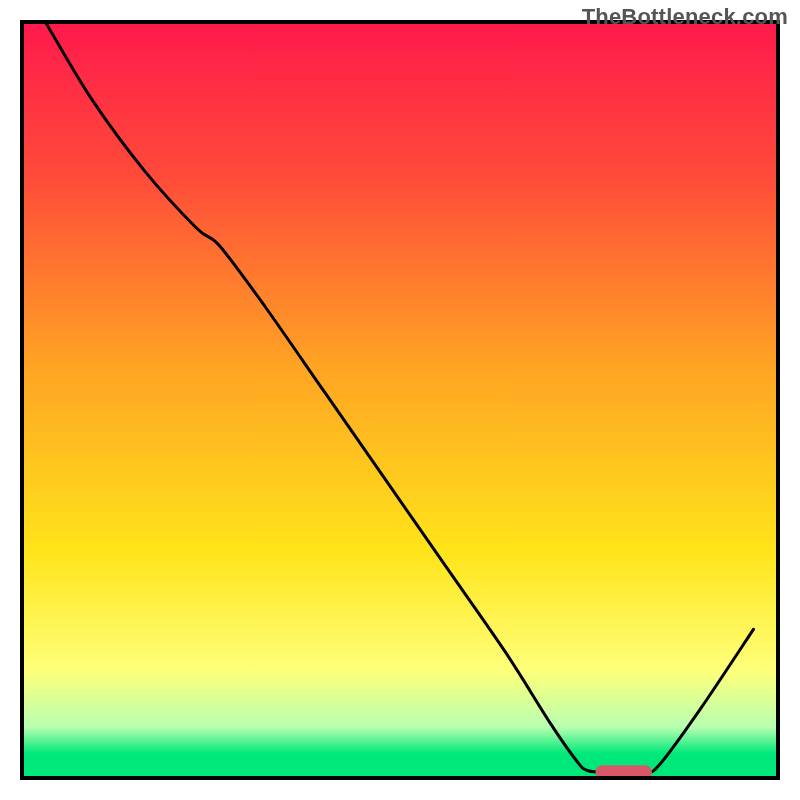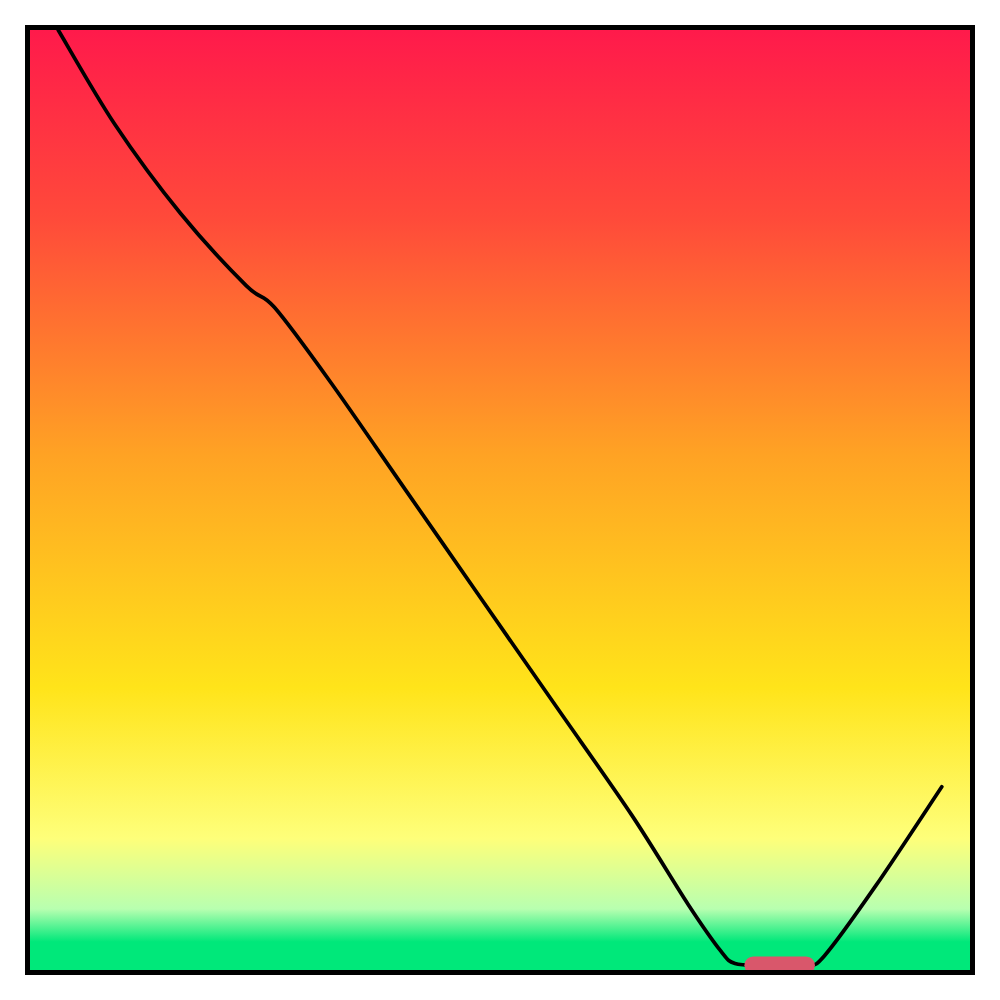--- a/index.html
+++ b/index.html
@@ -27,20 +27,21 @@
     user-select: none;
   }
   svg {
     display: block;
   }
 </style>
 </head>
 <body>
 
 <div class="container">
+  <div class="watermark">TheBottleneck.com</div>
   <svg id="chart-svg" width="800" height="800" viewBox="0 0 800 800">
       <defs>
         <linearGradient id="bg-grad" x1="0" y1="0" x2="0" y2="1">
           <stop offset="0.00%" stop-color="#ff1a4b"></stop>
           <stop offset="20.00%" stop-color="#ff4a3a"></stop>
           <stop offset="45.00%" stop-color="#ffa224"></stop>
           <stop offset="70.00%" stop-color="#ffe41a"></stop>
           <stop offset="86.00%" stop-color="#feff7a"></stop>
           <stop offset="93.50%" stop-color="#b8ffb0"></stop>
           <stop offset="97.00%" stop-color="#00e87a"></stop>

